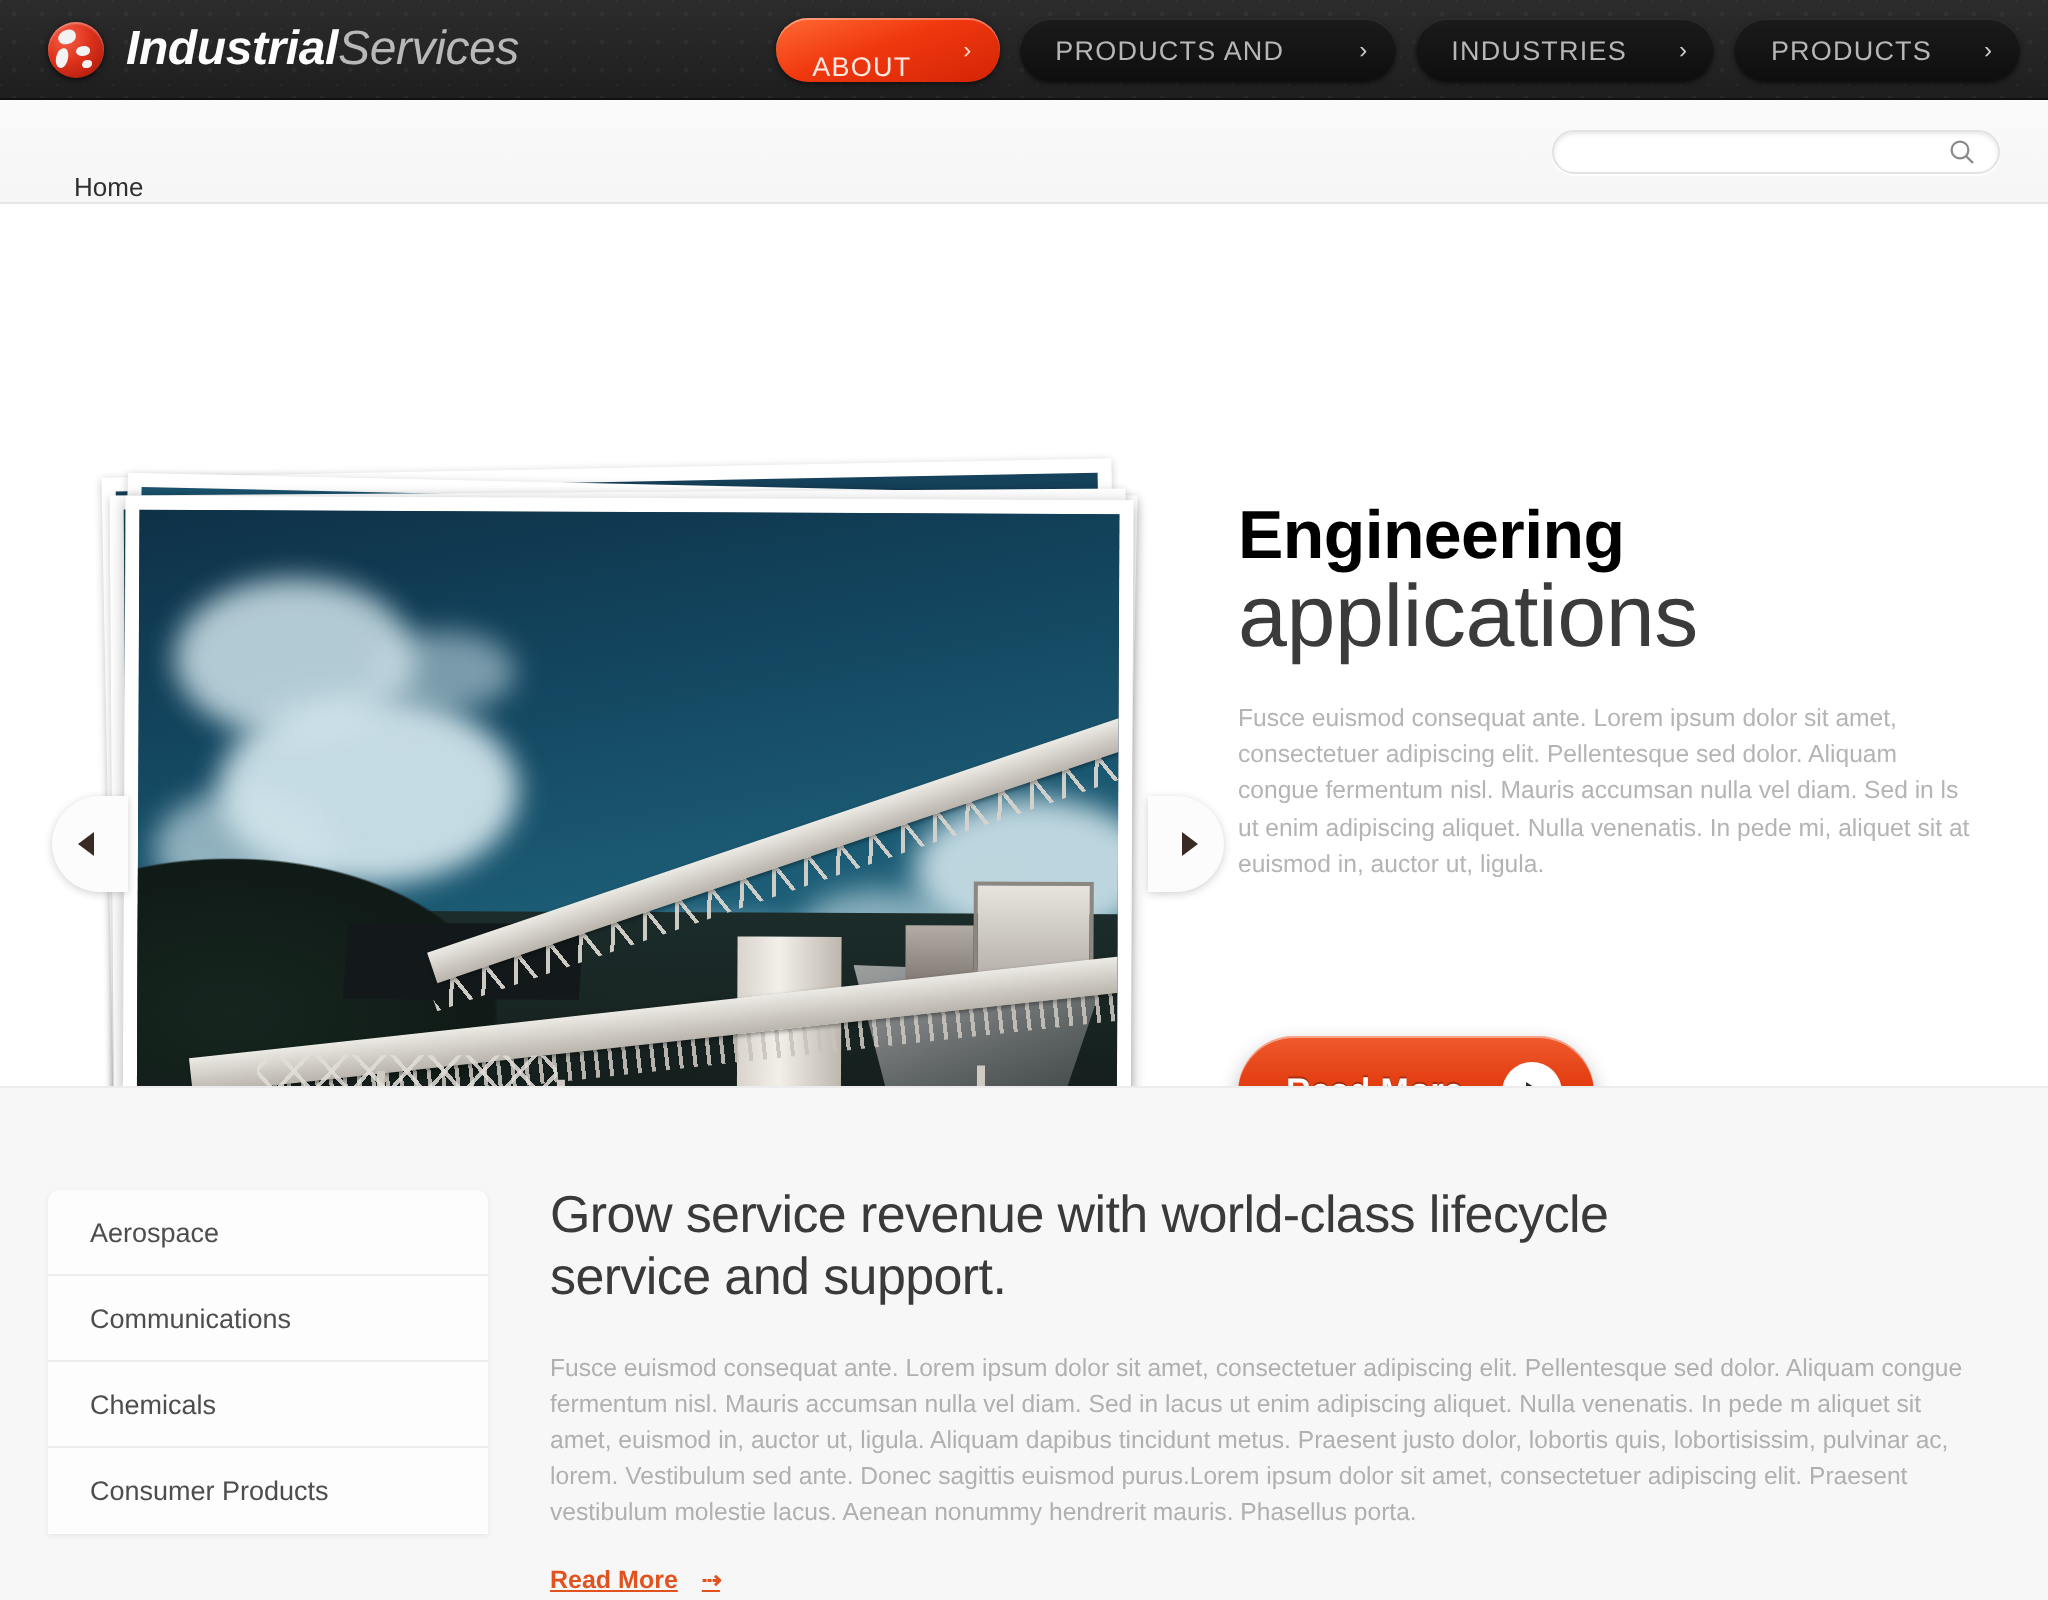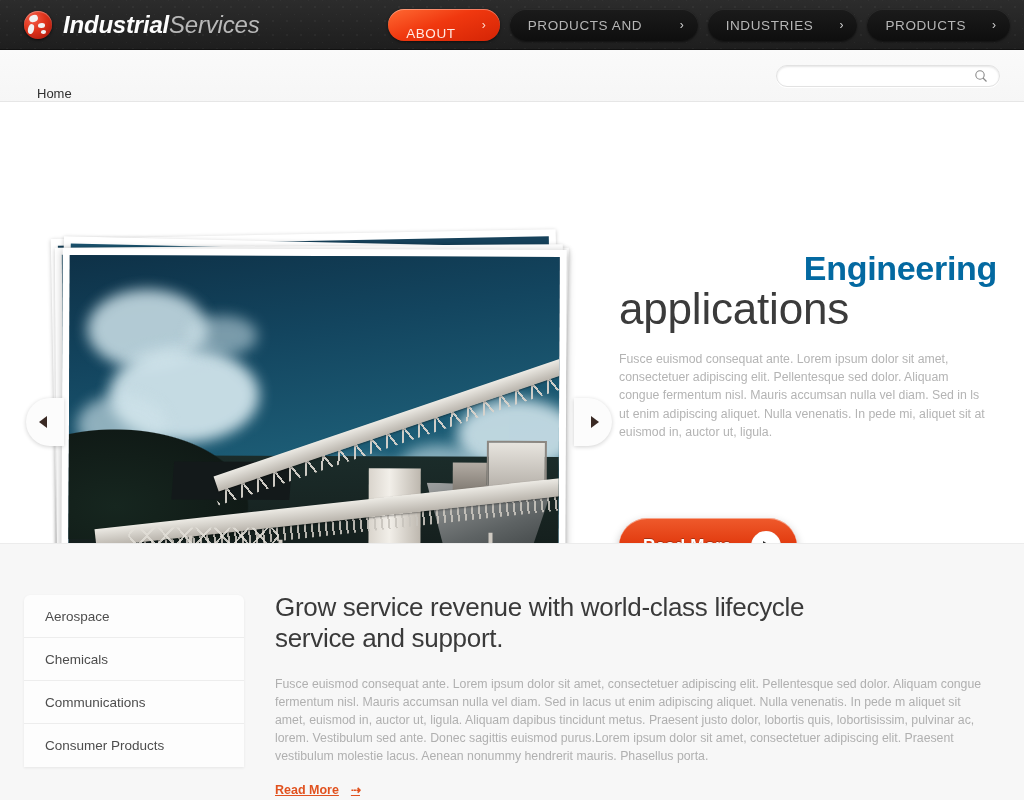--- a/index.html
+++ b/index.html
@@ -170,21 +170,21 @@
     display:flex; align-items:center; justify-content:center; cursor:pointer;
   }
   .arrow-left  { left:0px;  border-radius:24px 0 0 24px; padding-right:4px; }
   .arrow-right { right:-14px; border-radius:0 24px 24px 0; padding-left:4px; }
   .arrow-btn .tri { width:0;height:0; }
   .tri-l { border-top:6px solid transparent; border-bottom:6px solid transparent; border-right:8px solid #3a2a24; }
   .tri-r { border-top:6px solid transparent; border-bottom:6px solid transparent; border-left:8px solid #3a2a24; }
 
   .hero-text { position:absolute; left:619px; top:146px; width:378px; }
   .h1line { font-size:34px; font-weight:bold; line-height:40px; letter-spacing:-.3px; }
-  .h1-accent { color:#0369a1; display:block;text-align:right; }
+  .h1-accent { color:#000000; display:block; }
   .h1-sub { color:#3b3b3b; font-weight:normal; font-size:44px; line-height:42px; letter-spacing:-.2px; display:block; }
   .hero-p {
     margin-top:20px; font-size:12.3px; line-height:18.2px; color:#b4b4b4;
     width:368px;
   }
   .readmore-btn {
     position:absolute; left:0px; top:270px; width:178px; height:56px;
     border-radius:28px; cursor:pointer;
     background:linear-gradient(#ef5a2c 0%, #e23c10 45%, #c32706 100%);
     box-shadow:0 4px 10px rgba(0,0,0,.28), inset 0 1px 0 rgba(255,255,255,.45);
@@ -357,24 +357,24 @@
     </div>
   </div>
 
   <div class="lower">
 
     <div class="sidebar">
       <div class="side-item">
         <span>Aerospace</span>
       </div>
       <div class="side-item">
+        <span>Communications</span>
+      </div>
+      <div class="side-item">
         <span>Chemicals</span>
-      </div>
-      <div class="side-item">
-        <span>Communications</span>
       </div>
       <div class="side-item">
         <span>Consumer Products</span>
       </div>
     </div>
 
     <div class="maincol">
       <h2 class="main-h2">Grow service revenue with world-class lifecycle service and support.</h2>
       <p class="main-p">Fusce euismod consequat ante. Lorem ipsum dolor sit amet, consectetuer adipiscing elit. Pellentesque sed dolor. Aliquam congue fermentum nisl. Mauris accumsan nulla vel diam. Sed in lacus ut enim adipiscing aliquet. Nulla venenatis. In pede m aliquet sit amet, euismod in, auctor ut, ligula. Aliquam dapibus tincidunt metus. Praesent justo dolor, lobortis quis, lobortisissim, pulvinar ac, lorem. Vestibulum sed ante. Donec sagittis euismod purus.Lorem ipsum dolor sit amet, consectetuer adipiscing elit. Praesent vestibulum molestie lacus. Aenean nonummy hendrerit mauris. Phasellus porta.</p>
       <span class="more-link">

